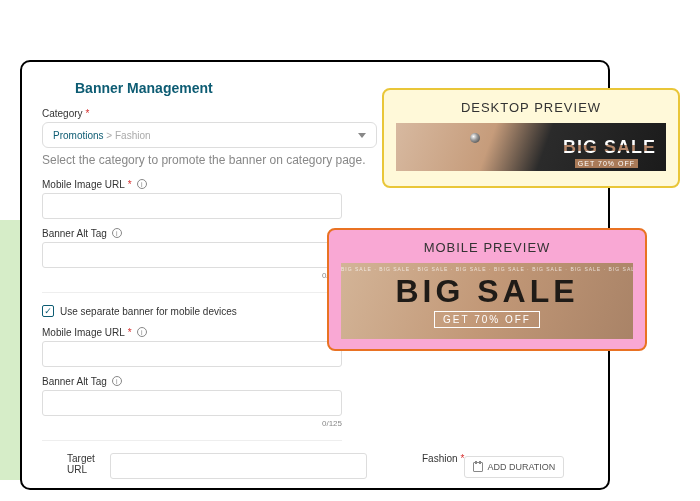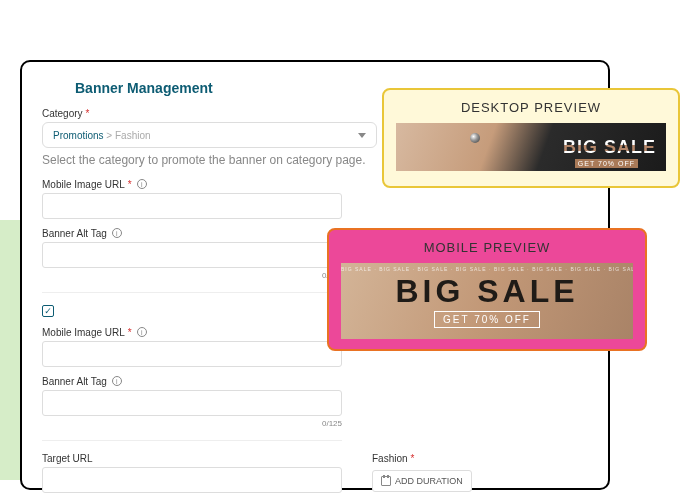--- a/index.html
+++ b/index.html
@@ -128,21 +128,21 @@
     justify-content: center;
     color: #0d5c73;
     font-size: 9px;
     background: #fff;
   }
   .bottom-row {
     display: flex;
     gap: 30px;
     align-items: flex-start;
   }
-  .field-col { display: flex; flex-direction: column; }
+  .field-col { display: flex; flex-direction: row; margin-left: 25px; }
   .add-duration {
     display: inline-flex;
     align-items: flex-end;
     gap: 4px;
     border: 1px solid #ddd;
     border-radius: 3px;
     padding: 5px 8px;
     font-size: 9px;
     color: #555;
     margin-top: 3px;
@@ -190,21 +190,21 @@
     width: 298px;
     height: 100px;
     background: #fff9d9;
     border: 2px solid #e9c638;
   }
   .mobile-preview {
     top: 228px;
     left: 327px;
     width: 320px;
     height: 123px;
-    background: #ec4899;
+    background: #f9a8d4;
     border: 2px solid #e97223;
   }
 
   .banner-d {
     width: 100%;
     height: 48px;
     background: linear-gradient(110deg, #d7b9a0 0%, #c69c7b 35%, #2b2b2b 55%, #1b1b1b 100%);
     position: relative;
     overflow: hidden;
     display: flex;
@@ -316,20 +316,21 @@
     <span class="info-icon">i</span>
   </div>
   <input class="text-input" value="" style="">
   <div class="counter-row">0/125</div>
 
   <div class="divider"></div>
 
   
   <div class="checkbox-row">
     <span class="checkbox">✓</span>
+    <span>Use separate banner for mobile devices</span>
   </div>
 
   
   <div class="label-row">
     <span>Mobile Image URL</span>
     <span class="req">*</span>
     <span class="info-icon">i</span>
   </div>
   <input class="text-input" value="" style="">
   <div style="height:6px"></div>

